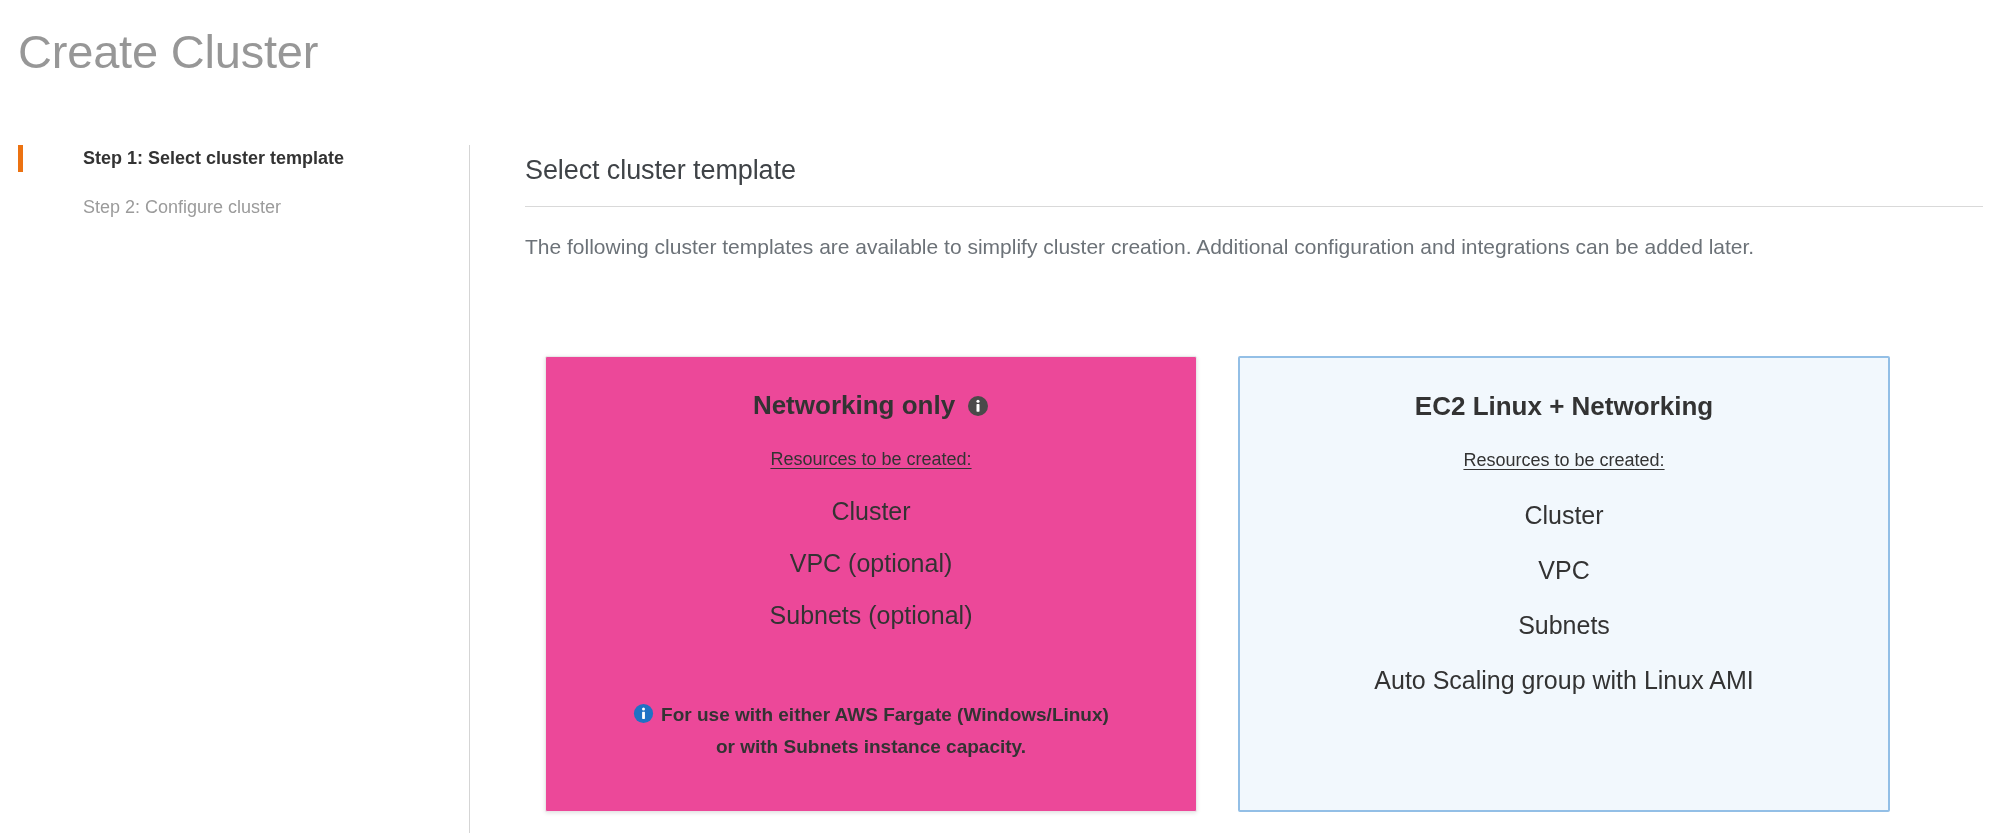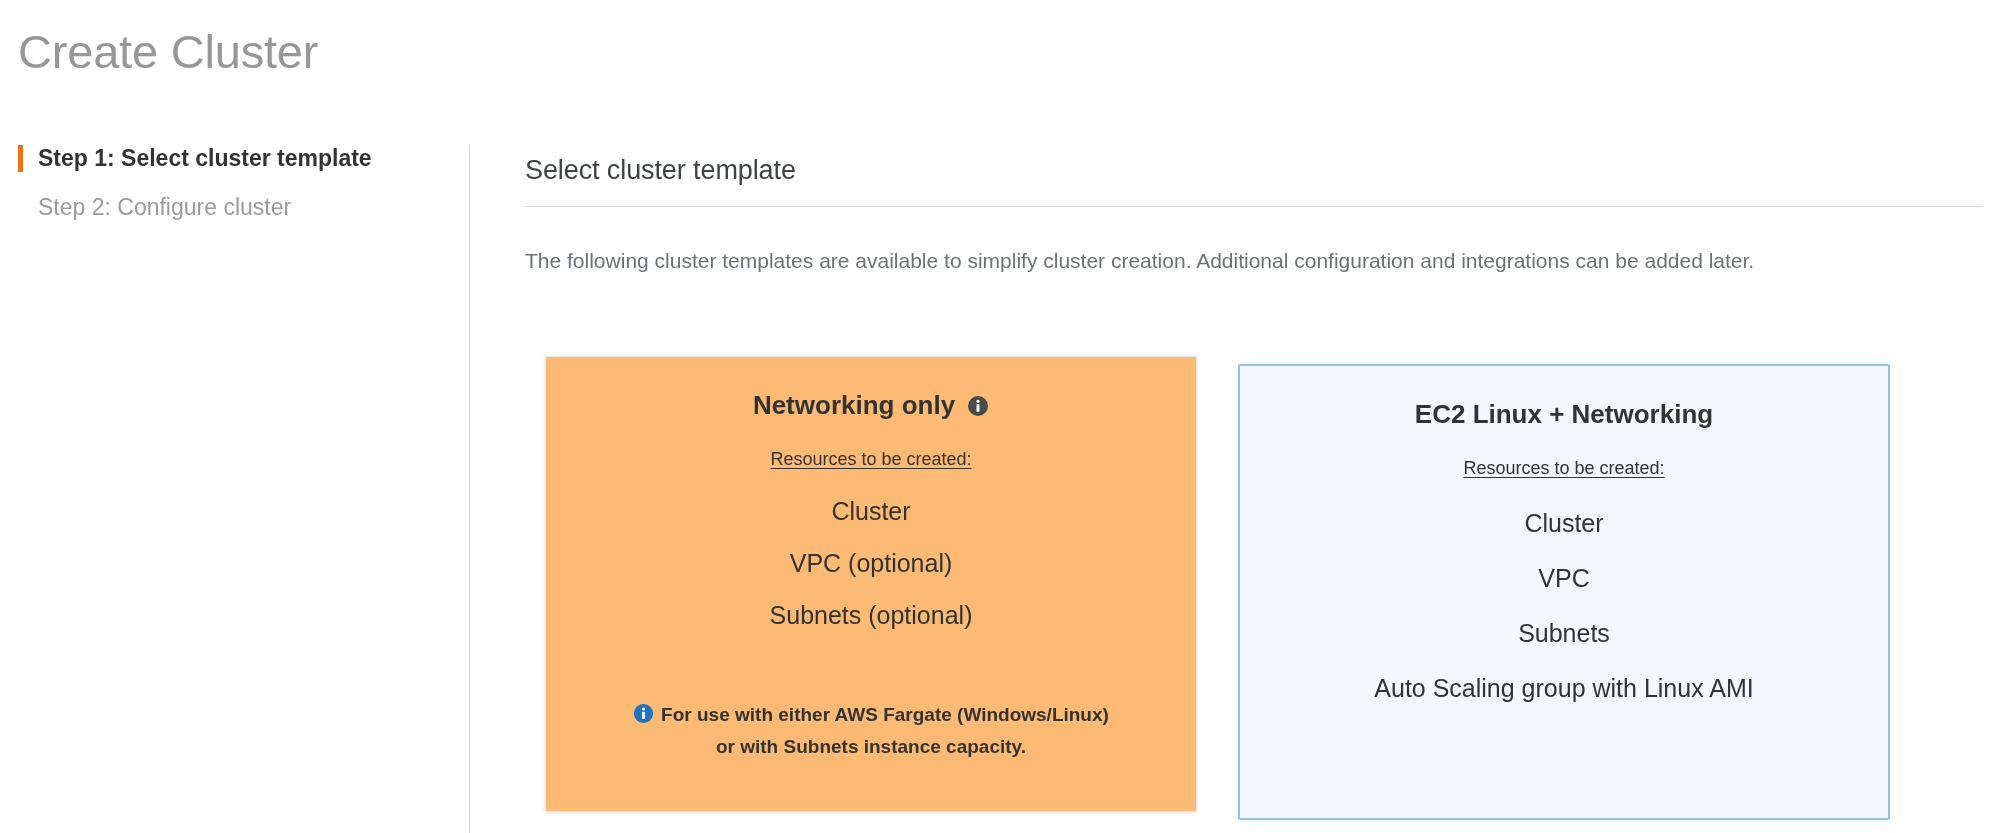--- a/index.html
+++ b/index.html
@@ -70,22 +70,23 @@
     border-radius: 0;
     margin-right: 15px;
     flex: 0 0 auto;
   }
 
   .step-marker.inactive {
     background: transparent;
   }
 
   .step-label {
-    font-size: 23px;
+    font-size: 18px;
     line-height: 27px;
+    margin-left: 45px;
   }
 
   .step-label.active {
     font-weight: 700;
     color: #333333;
   }
 
   .step-label.inactive {
     font-weight: 400;
     color: #9b9b9b;
@@ -109,56 +110,55 @@
   }
 
   .section-rule {
     width: 1458px;
     height: 1px;
     background: #d9d9d9;
     margin-top: 4px;
   }
 
   .section-desc {
-    margin-top: 34px;
+    margin-top: 20px;
     width: 1420px;
     font-size: 21px;
     line-height: 40px;
     color: #6c7278;
     font-weight: 400;
   }
 
   
   .cards-row {
     position: absolute;
     left: 545px;
     top: 356px;
     display: flex;
     gap: 41px;
   }
 
   .card {
     width: 652px;
     height: 456px;
-    background: #fdba74;
+    background: #ec4899;
     border: 1px solid #e8e8e8;
     border-radius: 2px;
     box-shadow: 0 1px 4px 0 rgba(0,0,0,0.12);
     padding: 26px 24px 20px 24px;
     display: flex;
     flex-direction: column;
     align-items: center;
     cursor: pointer;
   }
 
   .card.selected {
     background: #f2f8fd;
     border: 2px solid #93bfe6;
     box-shadow: none;
-    margin-top: 8px;
   }
 
   .card-title {
     font-size: 26px;
     font-weight: 700;
     color: #333333;
     line-height: 45px;
     text-align: center;
     display: flex;
     align-items: center;

